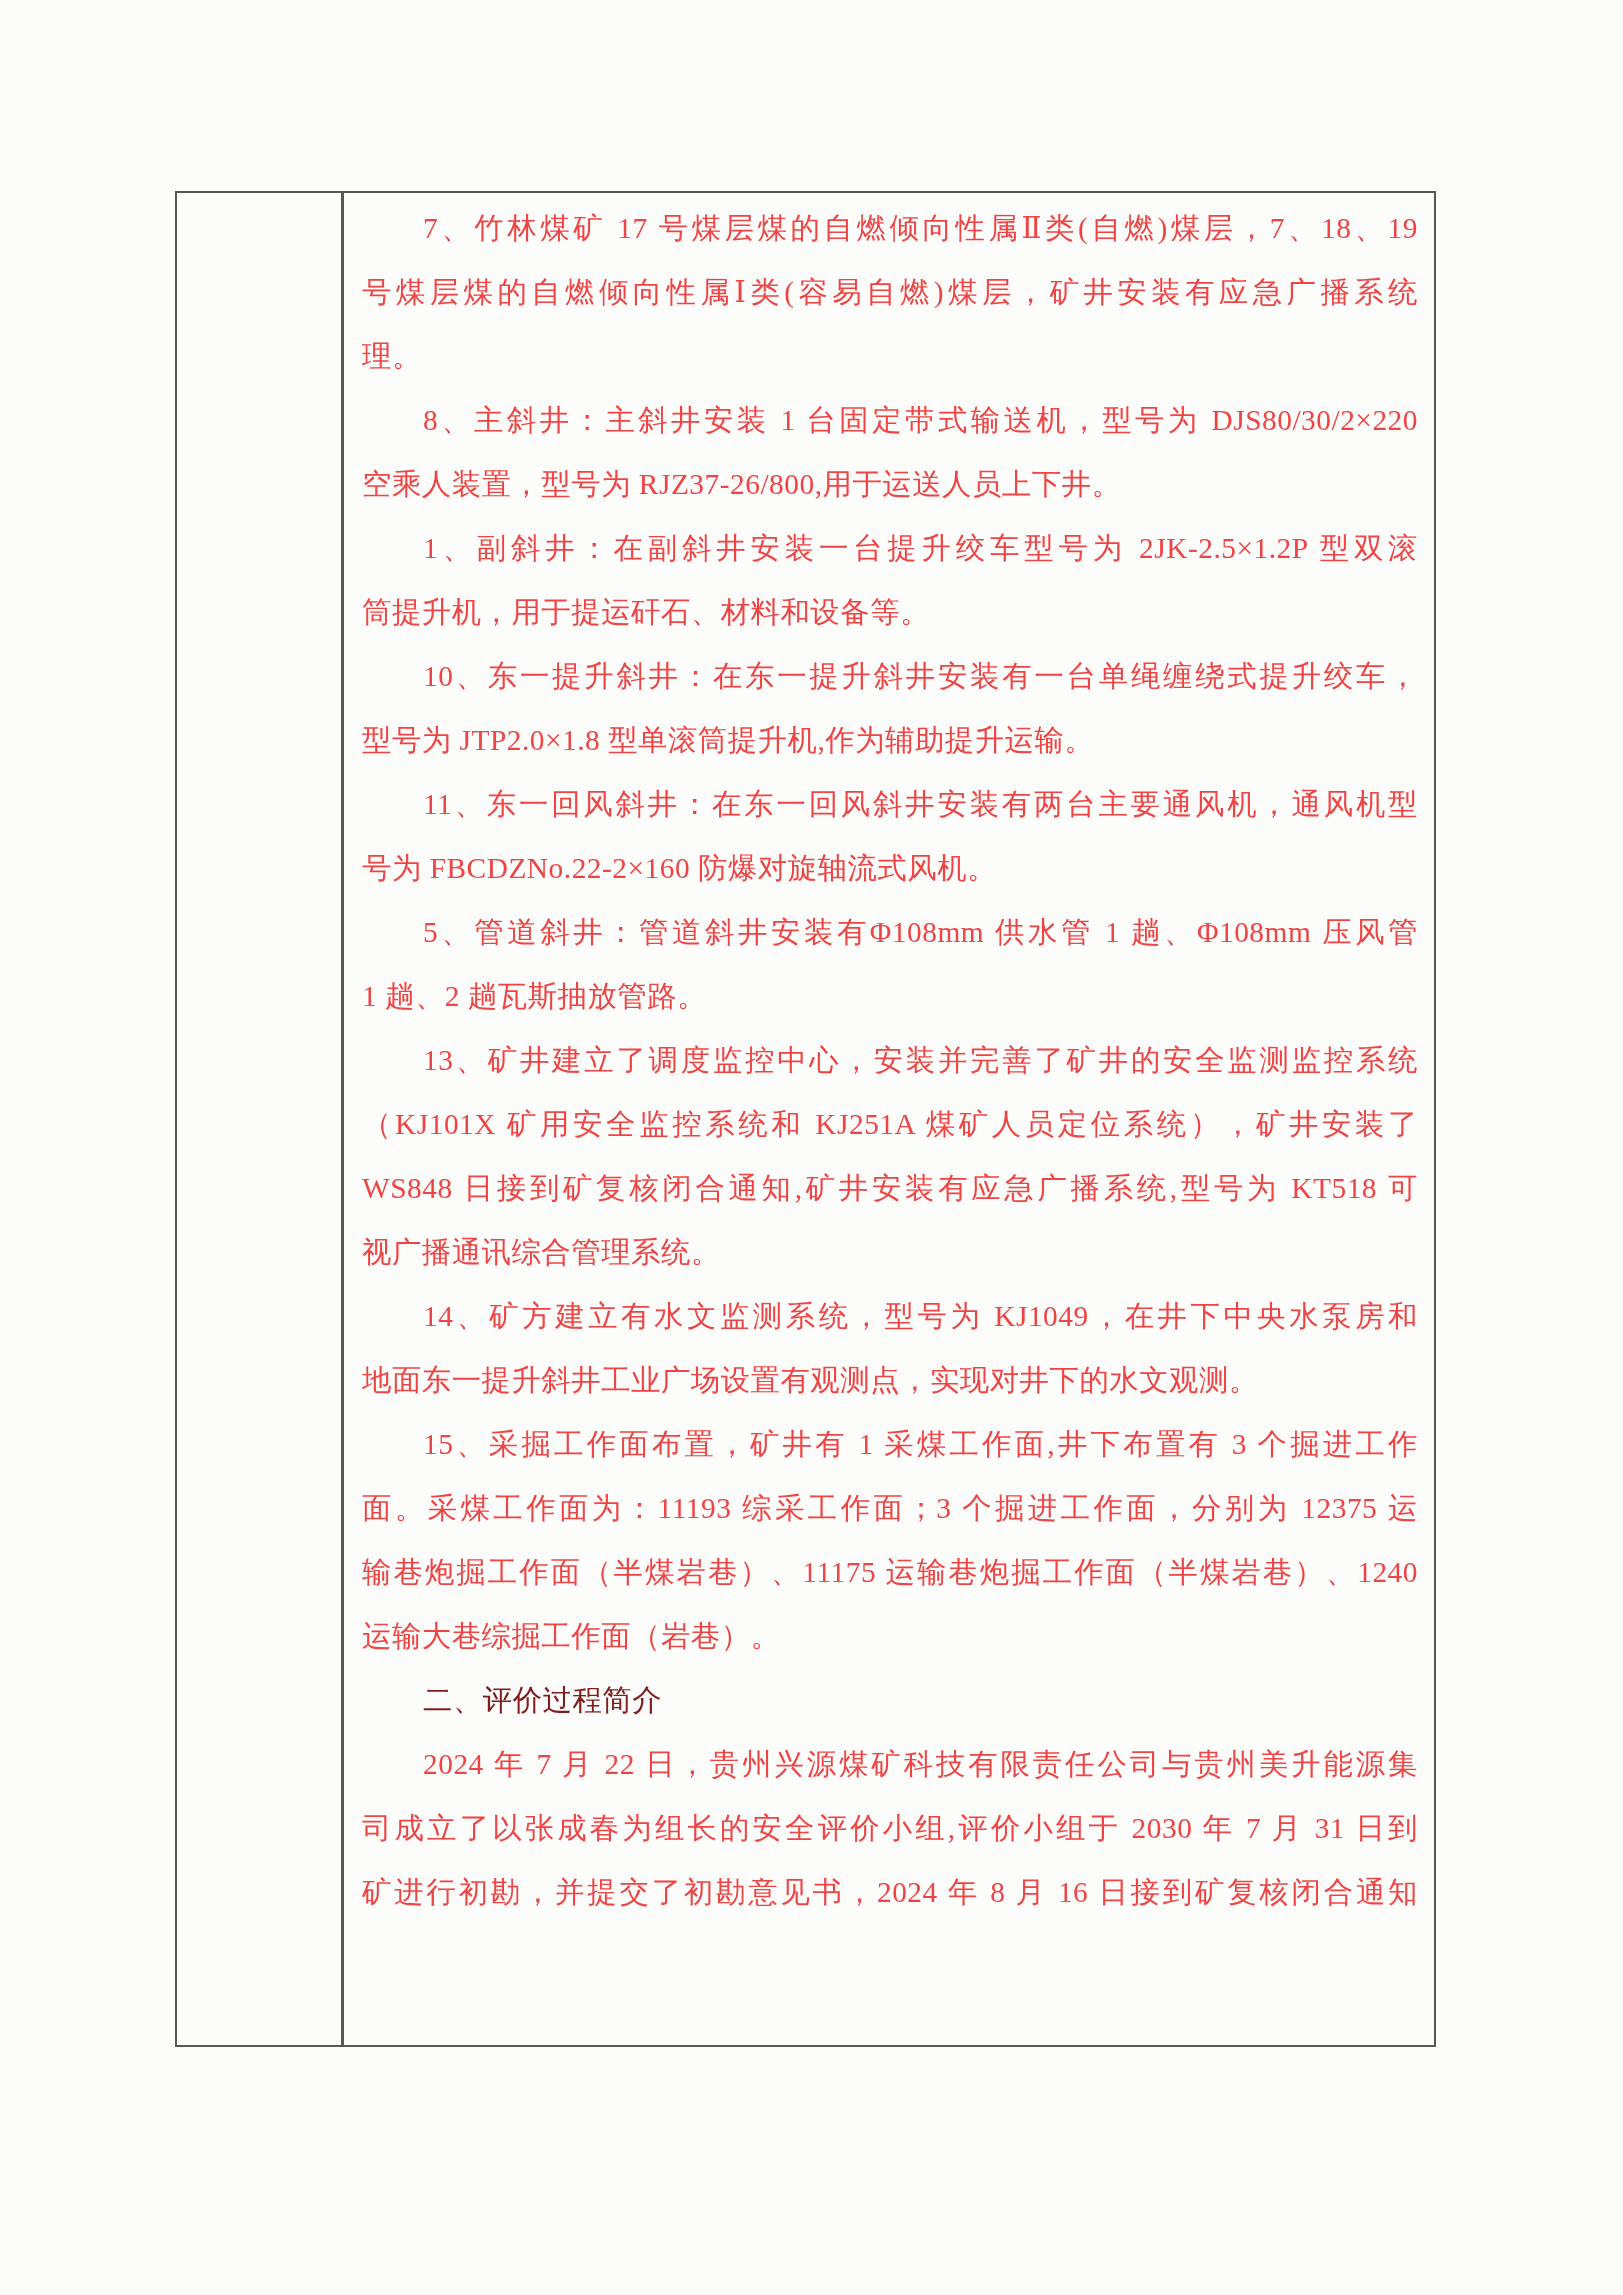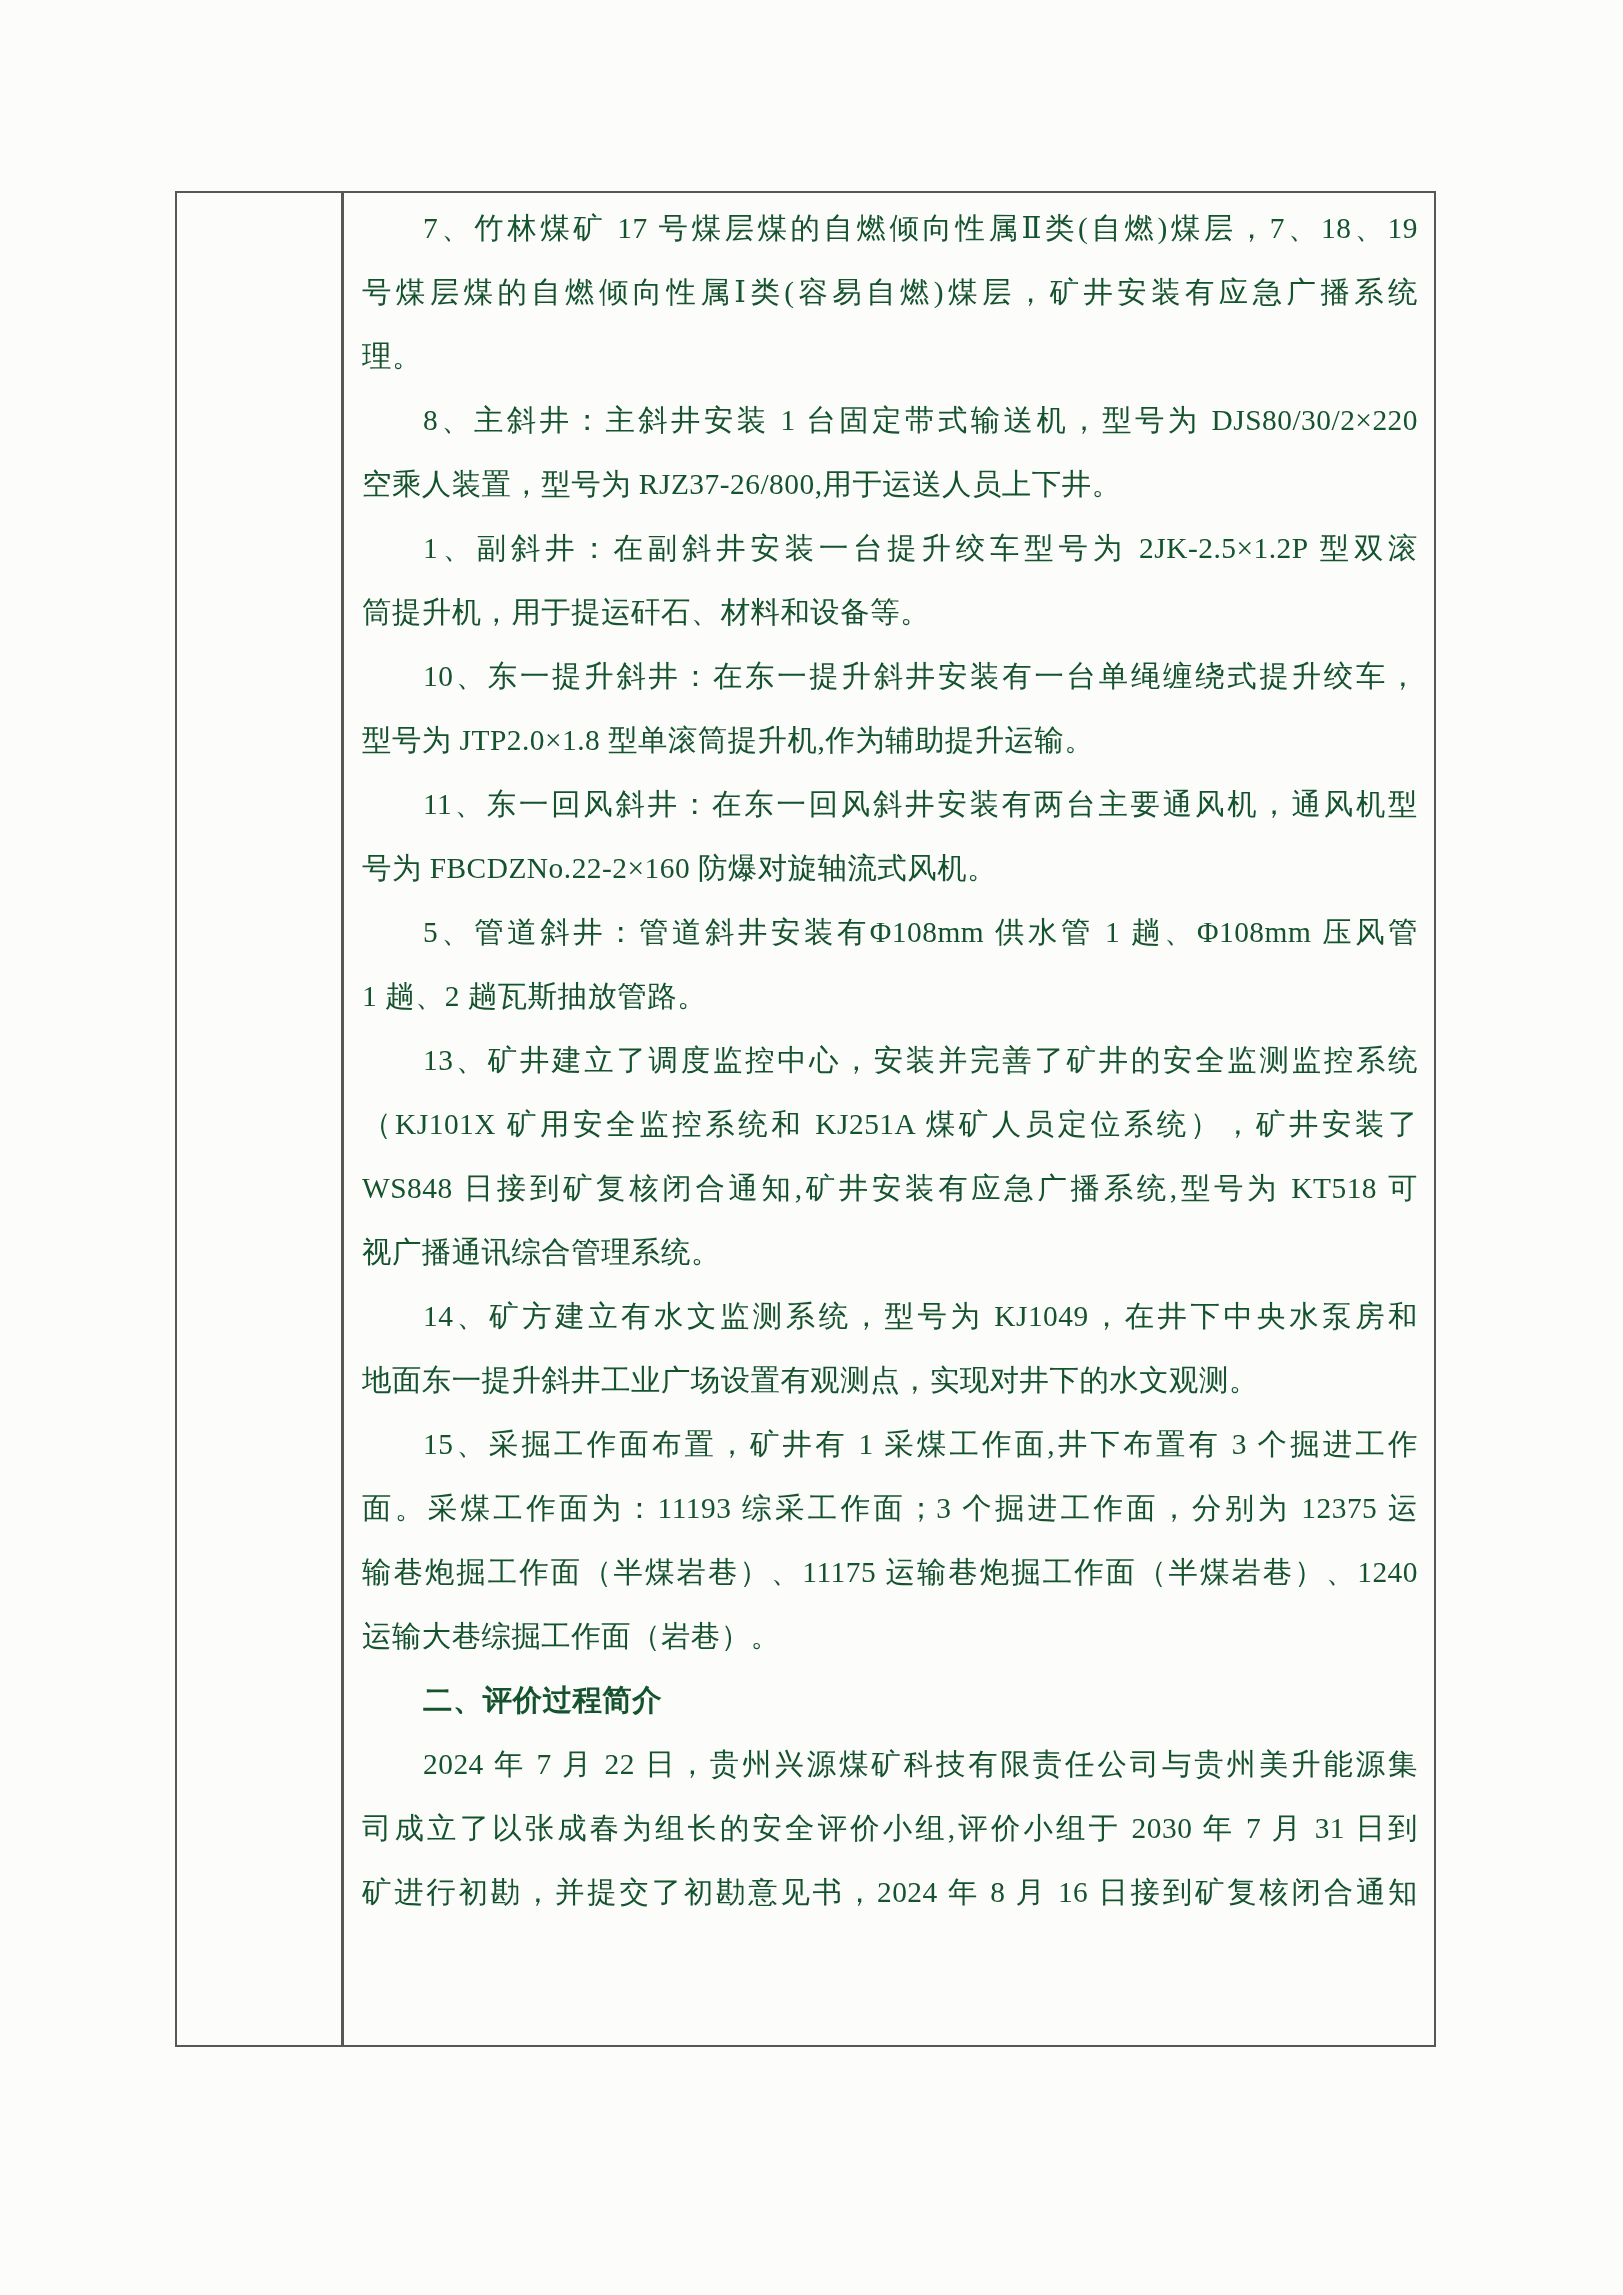--- a/index.html
+++ b/index.html
@@ -31,30 +31,30 @@
   }
   .content{
     position:absolute;
     left:362px;top:196px;
     width:1056px;
   }
   .line{
     height:64px;
     line-height:64px;
     font-size:29.4px;
-    color:#14532d;
+    color:#ef4444;
     text-align:left;
     letter-spacing:0.5px;
   }
   .line.justify{
     text-align:justify;
     text-align-last:justify;
   }
   .line.indent{ text-indent:61px; }
-  .line.bold{ font-weight:bold; color:#14532d; }
+  .line.bold{ font-weight:normal; color:#7f1d1d; }
 </style>
 </head>
 <body>
 
 <div class="page">
 
   <div class="table-frame"></div>
 
   <div class="col-divider"></div>
 

